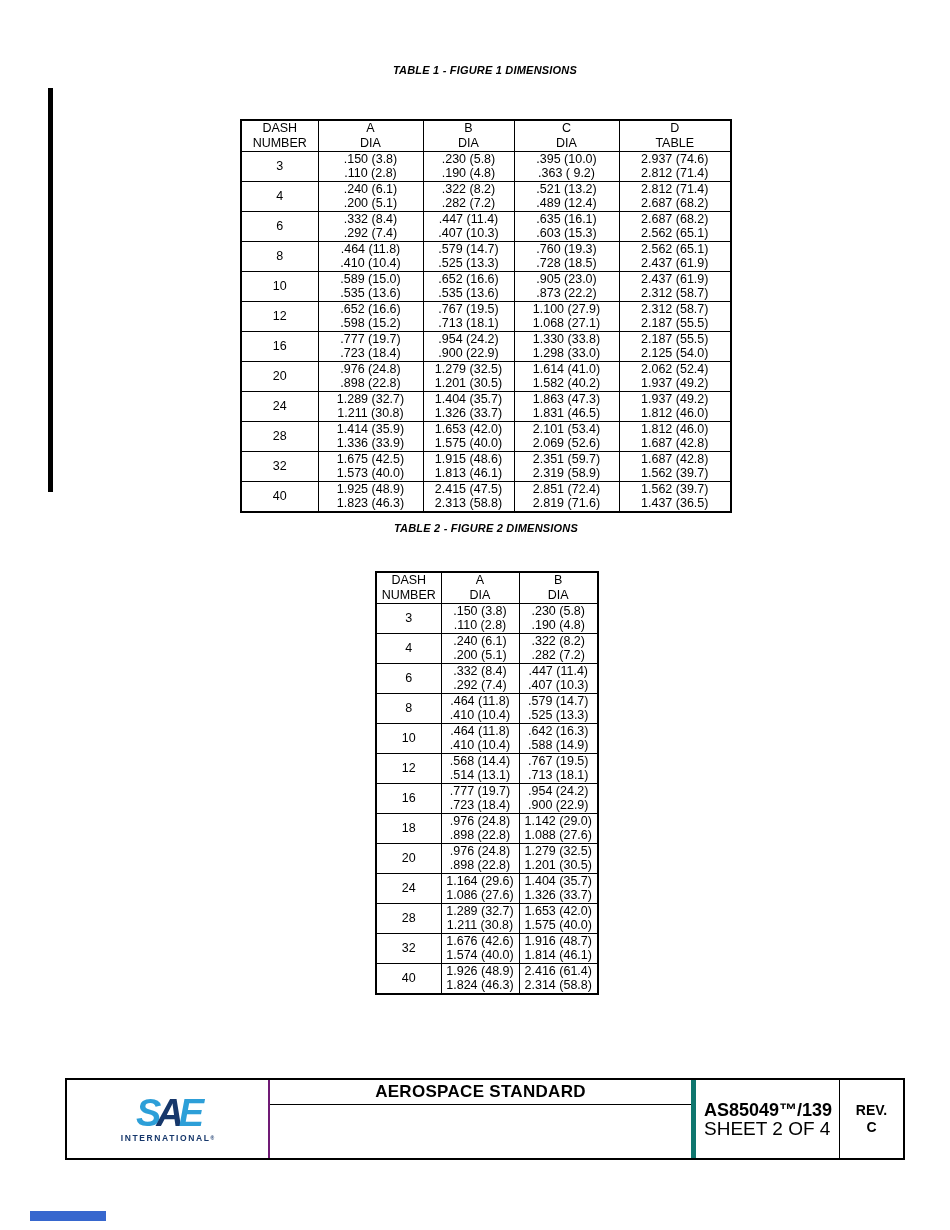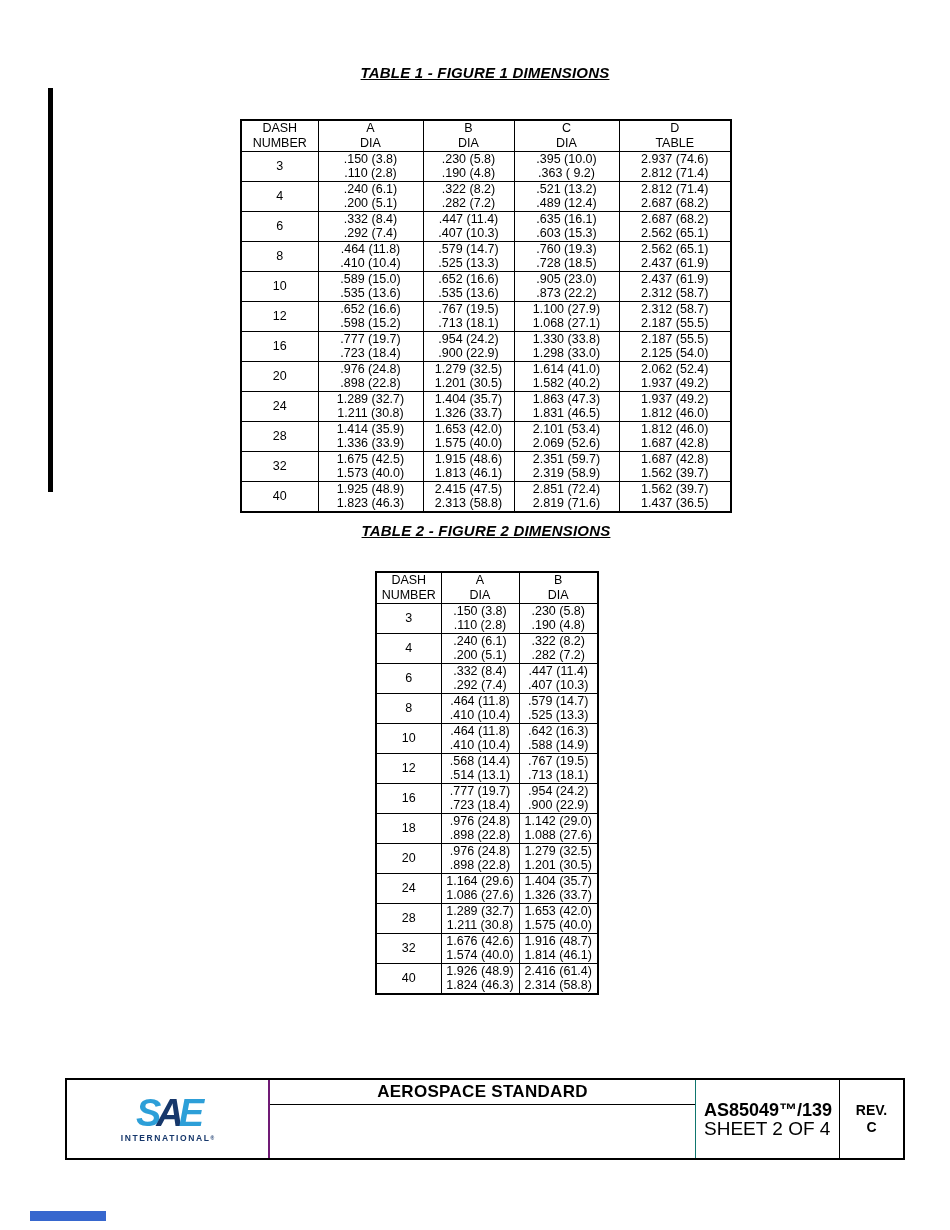--- a/index.html
+++ b/index.html
@@ -19,25 +19,24 @@
     left: 48px; top: 88px;
     width: 5px; height: 404px;
     background: #000;
   }
 
   
   .tbl-title {
     position: absolute;
     transform: translateX(-50%);
     white-space: nowrap;
-    font-size: 15px;
+    font-size: 11px;
     font-weight: bold;
     font-style: italic;
     letter-spacing: 0.2px;
-    text-decoration: underline;
   }
   #t1-title { left: 485px; top: 64px; }
   #t2-title { left: 486px; top: 522px; }
 
   
   table.dim {
     position: absolute;
     border-collapse: collapse;
     table-layout: fixed;
     border: 2px solid #000;
@@ -67,21 +66,21 @@
     display: flex;
   }
   .f-col { height: 100%; }
   .f-logo {
     width: 203px;
     border-right: 2px solid #701a75;
     display: flex; align-items: center; justify-content: center;
   }
   .f-main {
     width: 426px;
-    border-right: 1px solid #0f766e;
+    border-right: 5px solid #0f766e;
     display: flex; flex-direction: column;
   }
   .f-main-title {
     height: 25px;
     border-bottom: 1px solid #000;
     display: flex; align-items: center; justify-content: center;
     font-size: 17px; font-weight: bold; letter-spacing: 0.3px;
   }
   .f-main-desc {
     flex: 1;

